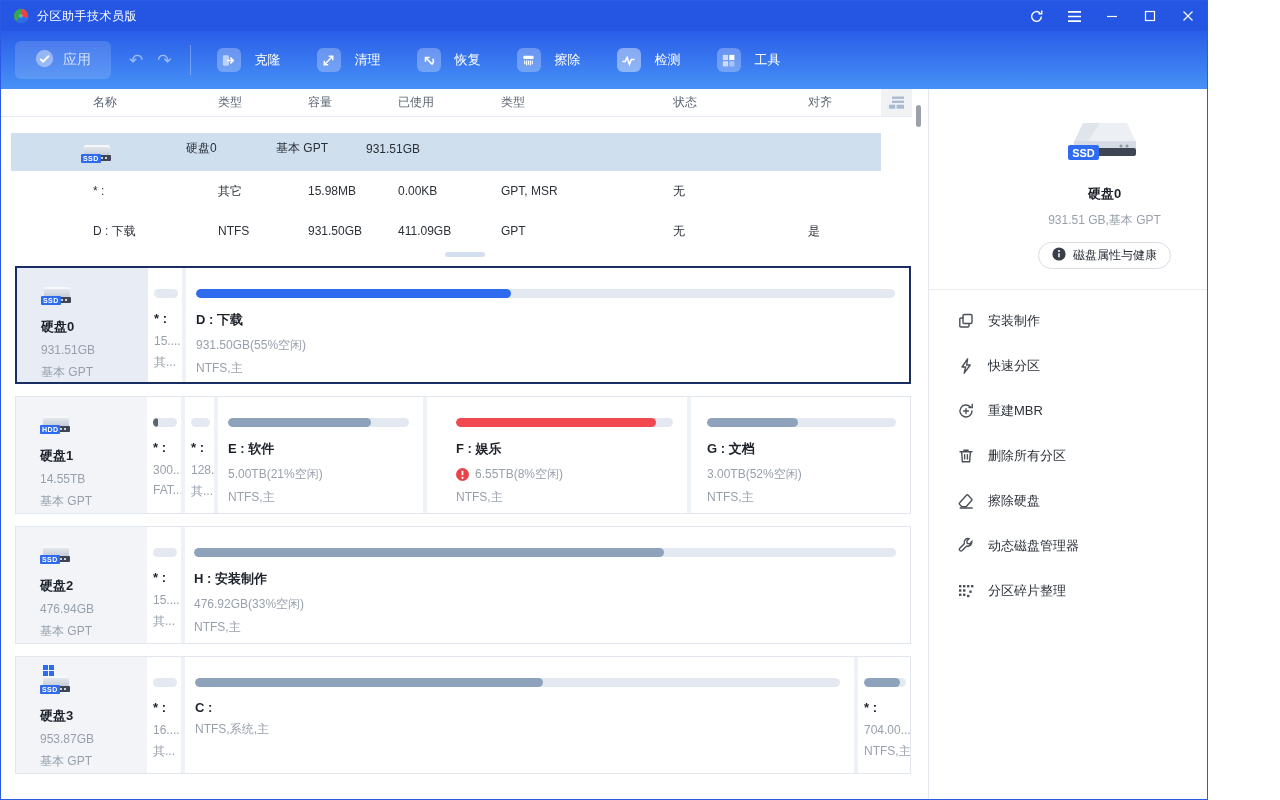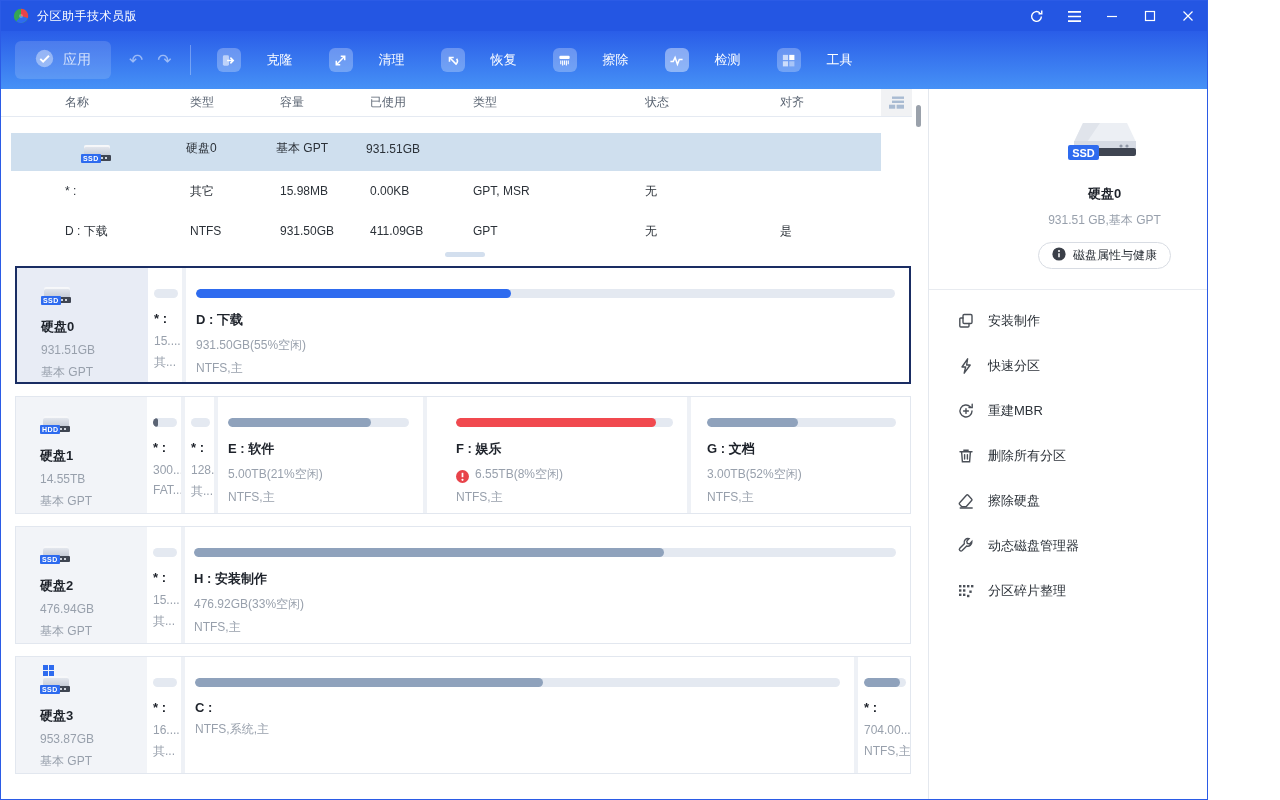--- a/index.html
+++ b/index.html
@@ -18,33 +18,33 @@
 
   
   .toolbar { height:58px; background:linear-gradient(180deg,#2a5de8,#4691f6);
              display:flex; align-items:center; flex-shrink:0; }
   .apply-btn { margin-left:14px; background:rgba(255,255,255,.14); border-radius:6px;
                height:38px; padding:0 20px; display:flex; align-items:center; gap:9px;
                color:rgba(255,255,255,.75); font-size:14px; }
   .undo-redo { display:flex; align-items:center; margin-left:18px; gap:14px;
                color:rgba(255,255,255,.5); font-size:17px; }
   .tb-divider { width:1px; height:30px; background:rgba(255,255,255,.3); margin:0 8px 0 18px; }
-  .tool-btn { display:flex; align-items:center; gap:26px; padding:0 18px; height:100%;
+  .tool-btn { display:flex; align-items:center; gap:14px; padding:0 18px; height:100%;
               color:#fff; font-size:13px;justify-content:flex-end; }
   .tool-icon { width:24px; height:24px; border-radius:6px; background:rgba(255,255,255,.27);
                display:flex; align-items:center; justify-content:center; }
   .tool-icon.hl { background:rgba(255,255,255,.42); }
 
   
   .body { flex:1; display:flex; overflow:hidden; background:#fff; }
   .main { flex:1; position:relative; }
 
   
   .grid-row { display:grid; grid-template-columns:125px 90px 90px 103px 172px 135px 105px;
-              padding-left:64px; align-items:center; }
+              padding-left:92px; align-items:center; }
   .thead { height:28px; border-bottom:1px solid #e5eaf2; color:#5a6472; font-size:12px;
            width:911px; position:relative; }
   .thead-icon { position:absolute; right:0; top:0; width:31px; height:27px; background:#f1f2f4;
                 display:flex; align-items:center; justify-content:center; }
   .trow { height:40px; font-size:12px; color:#2b3138; position:relative; }
   .trow.selected { height:38px; background:#cfdfee; margin:16px 47px 0 10px; padding-left:50px; }
   .row-drive { position:absolute; left:30px; top:50%; transform:translateY(-50%); }
   .trow.selected .row-drive { left:20px; }
 
   .hscroll-thumb { position:absolute; left:444px; top:163px; width:40px; height:5px;
@@ -62,21 +62,21 @@
   .card.selected .disk-panel { background:#e8ecf5; }
   .disk-name { font-size:13px; font-weight:bold; color:#1d222a; margin-top:8px; }
   .disk-size, .disk-scheme { font-size:12px; color:#98a0ac; margin-top:7px; }
   .parts { flex:1; display:flex; overflow:hidden; }
   .part { padding:21px 14px 0 10px; background:#fff; white-space:nowrap; overflow:hidden; }
   .part + .part { border-left:4px solid #eef1f6; }
   .part.narrow { padding:21px 4px 0 6px; }
   .bar { height:9px; border-radius:5px; background:#e4e9f1; overflow:hidden; }
   .bar-fill { height:100%; border-radius:5px; }
   .p-name { font-size:13px; font-weight:bold; color:#1d222a; margin-top:13px; }
-  .p-size { font-size:12px; color:#98a0ac; margin-top:8px; display:flex; align-items:flex-end; gap:6px; }
+  .p-size { font-size:12px; color:#98a0ac; margin-top:8px; display:flex; align-items:center; gap:6px; }
   .p-fs { font-size:12px; color:#98a0ac; margin-top:6px; }
 
   
   .drive { position:relative; display:inline-block; width:32px; height:24px; }
   .drive-body { position:absolute; left:3px; top:5px; width:26px; height:12px;
                 background:linear-gradient(180deg,#e9ecf2,#bfc6d3); border-radius:2px 2px 3px 3px;
                 box-shadow:inset 0 2px 0 rgba(255,255,255,.65); }
   .drive-port { position:absolute; right:2px; bottom:3px; width:12px; height:6px;
                 background:#3f4552; border-radius:1px; }
   .drive-port i { position:absolute; left:2px; top:2px; width:2px; height:2px; background:#cfd4dd;

